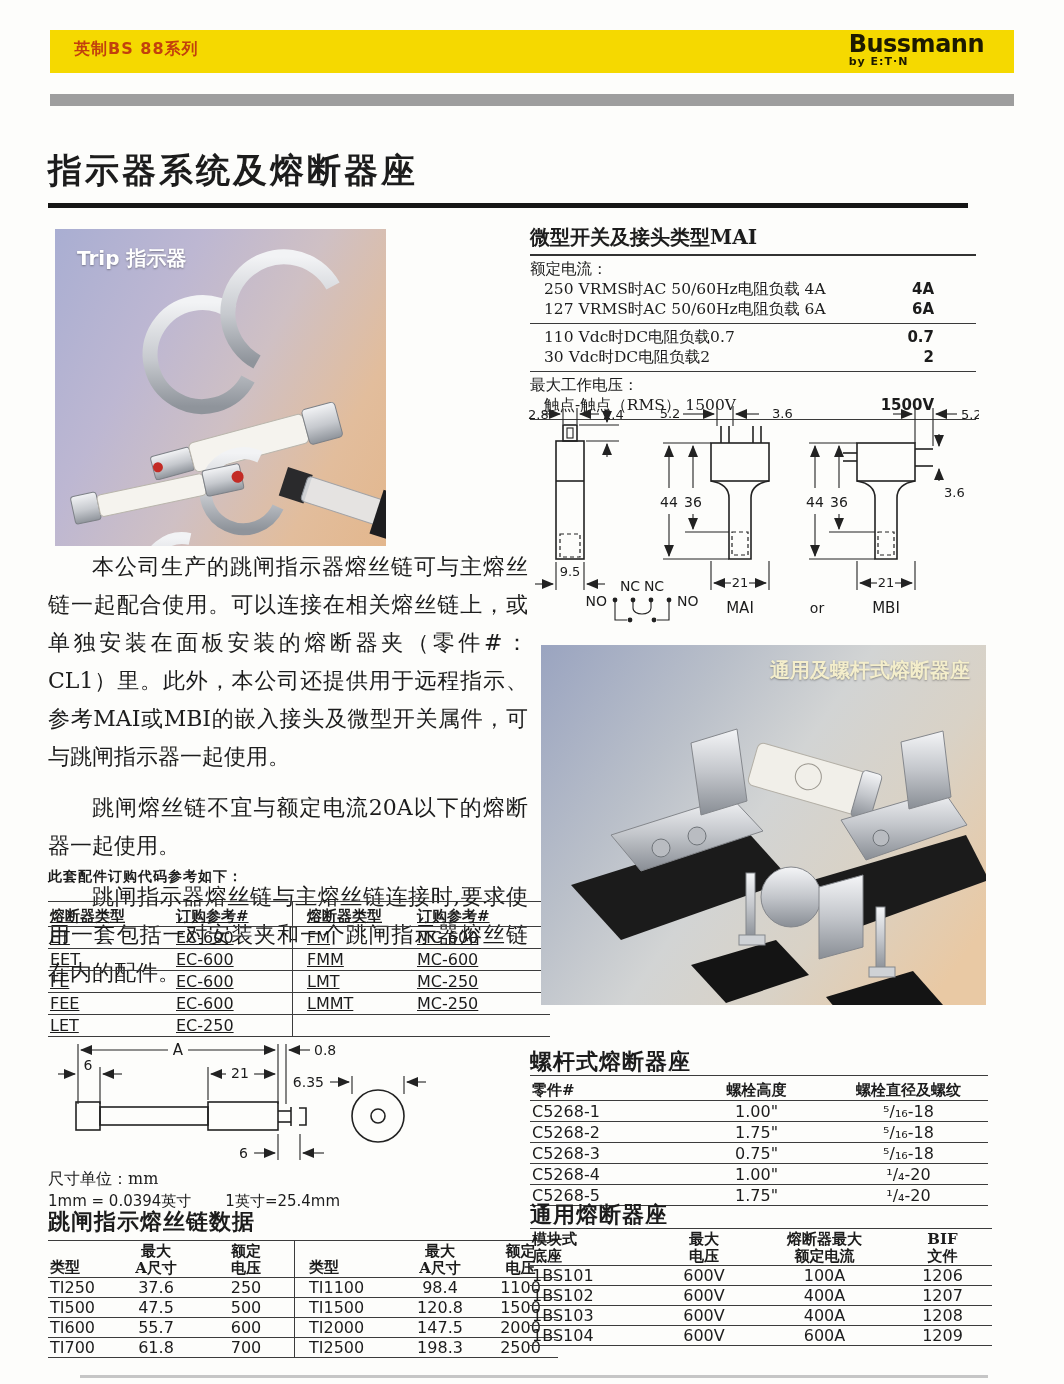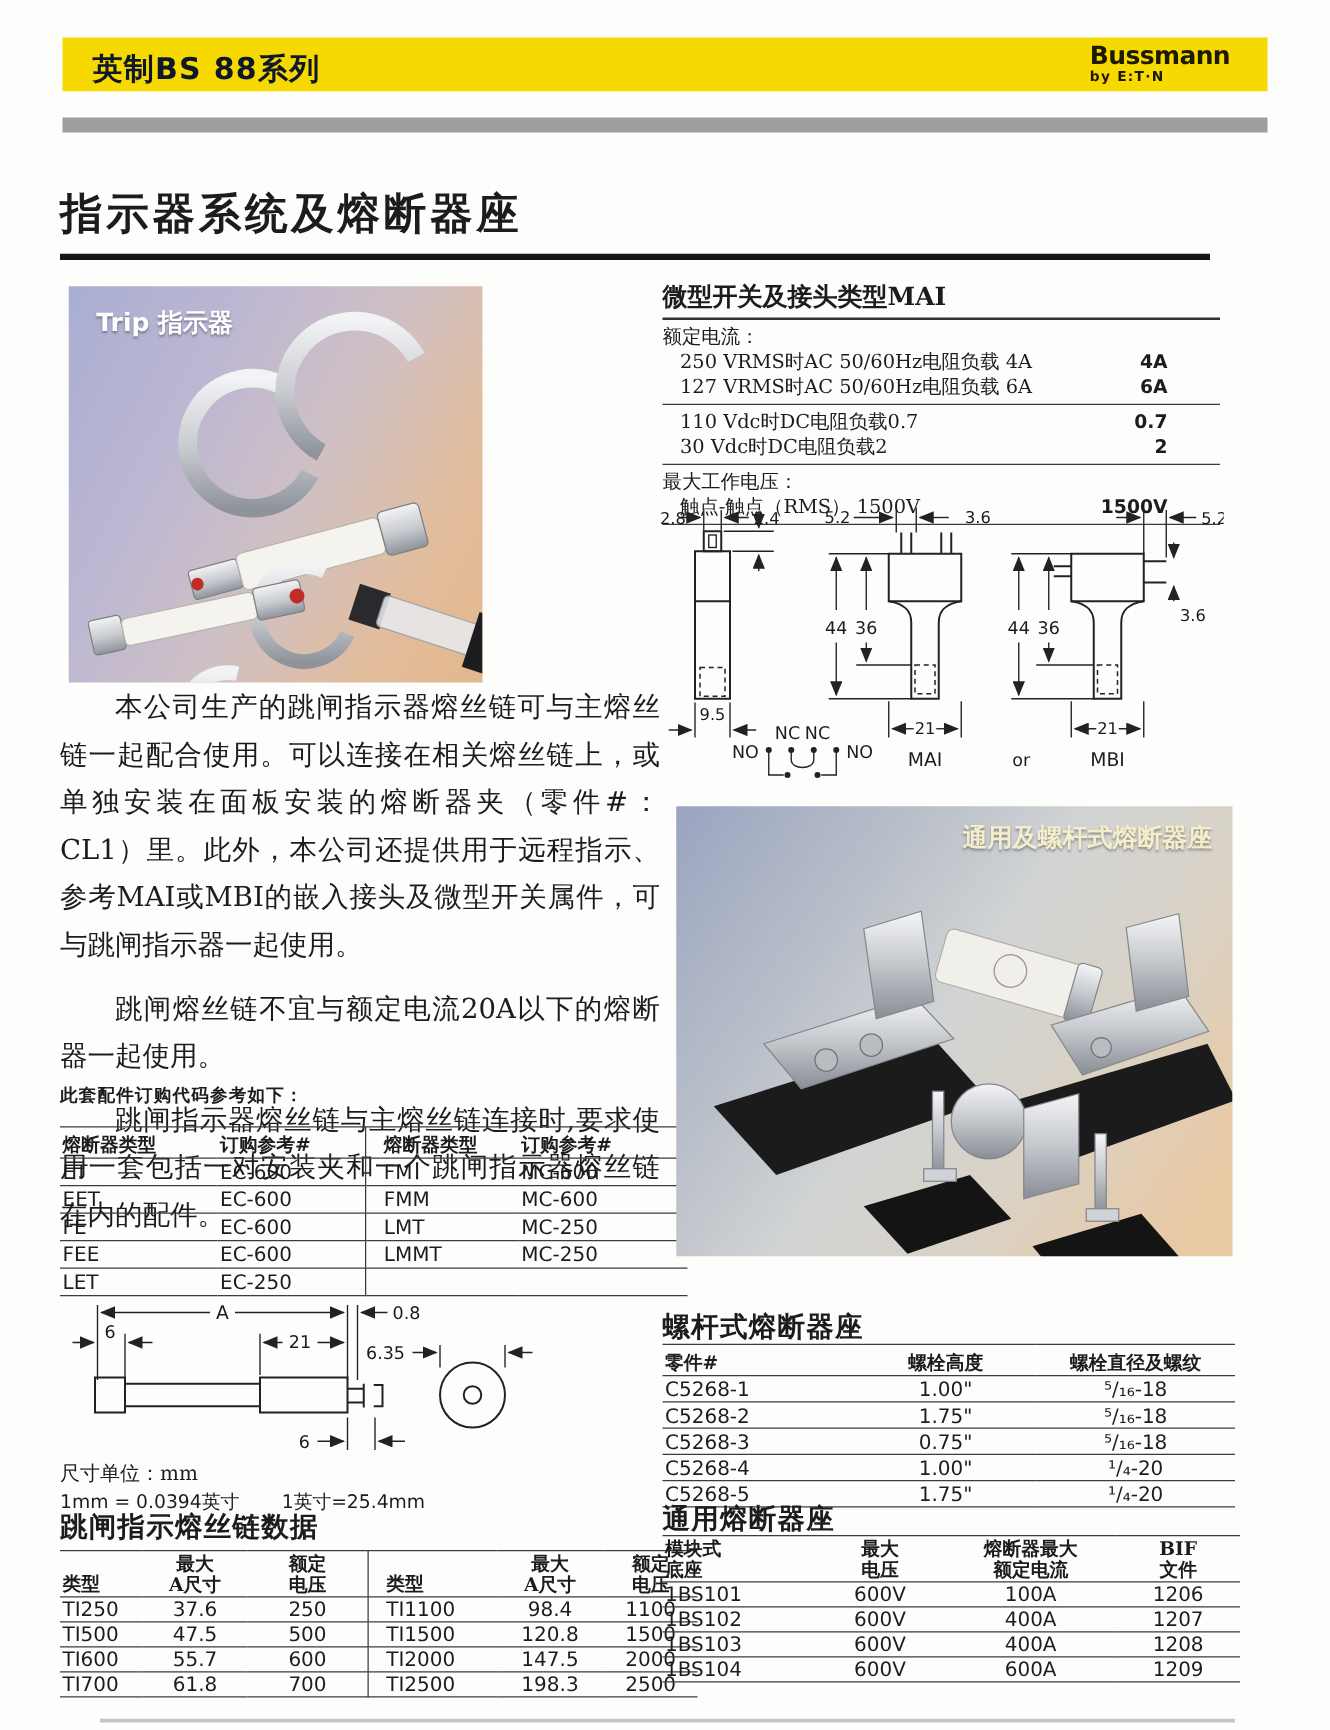--- a/index.html
+++ b/index.html
@@ -1,24 +1,24 @@
 <!DOCTYPE html>
 <html><head>
 <meta charset="utf-8">
 <style>
   html,body{margin:0;padding:0;background:#e9e9e9;}
   .page{position:relative;width:1064px;height:1384px;background:#fdfdfb;margin:0 auto;overflow:hidden;
         font-family:"DejaVu Sans","Liberation Sans",sans-serif;color:#1c1c1c;}
 
   
   .bar-yellow{position:absolute;left:50px;top:30px;width:964px;height:43px;background:#F5D900;}
-  .series-label{position:absolute;left:24px;top:9px;font-size:24px;font-weight:700;color:#0f172a;
+  .series-label{position:absolute;left:24px;top:9px;font-size:16px;font-weight:700;color:#c2410c;
                 font-family:"DejaVu Sans",sans-serif;letter-spacing:1px;}
   .brand{position:absolute;right:30px;top:3px;text-align:left;color:#1d1a00;}
-  .brand-name{font-size:20px;font-weight:800;letter-spacing:-0.5px;line-height:22px;}
+  .brand-name{font-size:24px;font-weight:800;letter-spacing:-0.5px;line-height:22px;}
   .brand-sub{font-size:11px;font-weight:700;letter-spacing:1px;}
   .bar-gray{position:absolute;left:50px;top:94px;width:964px;height:12px;background:#9E9E9E;}
 
   
   .page-title{position:absolute;left:48px;top:148px;font-family:"DejaVu Serif","Liberation Serif",serif;
               font-size:34px;font-weight:700;letter-spacing:3px;}
   .title-rule{position:absolute;left:48px;top:203px;width:920px;height:5px;background:#161616;}
 
   
   .photo{position:absolute;overflow:hidden;}
@@ -60,21 +60,21 @@
   table.tbl{position:absolute;border-collapse:collapse;table-layout:fixed;
             font-family:"DejaVu Sans","Liberation Sans",sans-serif;font-size:16px;}
   .tbl td{border-bottom:1.4px solid #3c3c3c;padding:0 2px;white-space:nowrap;overflow:hidden;}
   .tbl tr.hdr td{border-top:1.7px solid #3c3c3c;font-weight:700;vertical-align:bottom;
                  font-family:"DejaVu Serif","Liberation Serif",serif;font-size:15px;}
   .tbl td.vdiv{border-right:1.4px solid #3c3c3c;}
   .h2l div{line-height:17px;}
   .ctr{text-align:center;}
 
   .order{left:48px;top:901px;width:473px;}
-  .order td{height:21px;}
+  .order td{height:21px;text-decoration:underline;}
   .order tr.hdr td{height:24px;}
 
   .trip{left:48px;top:1240px;width:473px;font-size:15px;}
   .trip td{height:18px;}
   .trip tr.hdr td{height:36px;}
 
   .screw{left:530px;top:1075px;width:446px;font-size:15px;}
   .screw td{height:20px;}
   .screw tr.hdr td{height:24px;}
 

